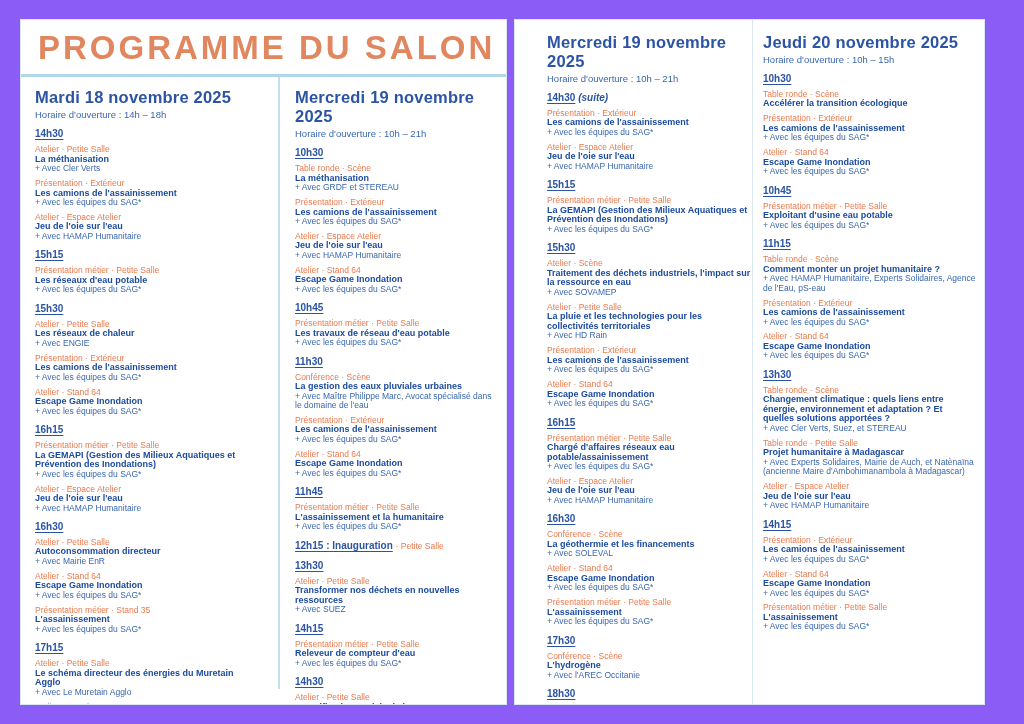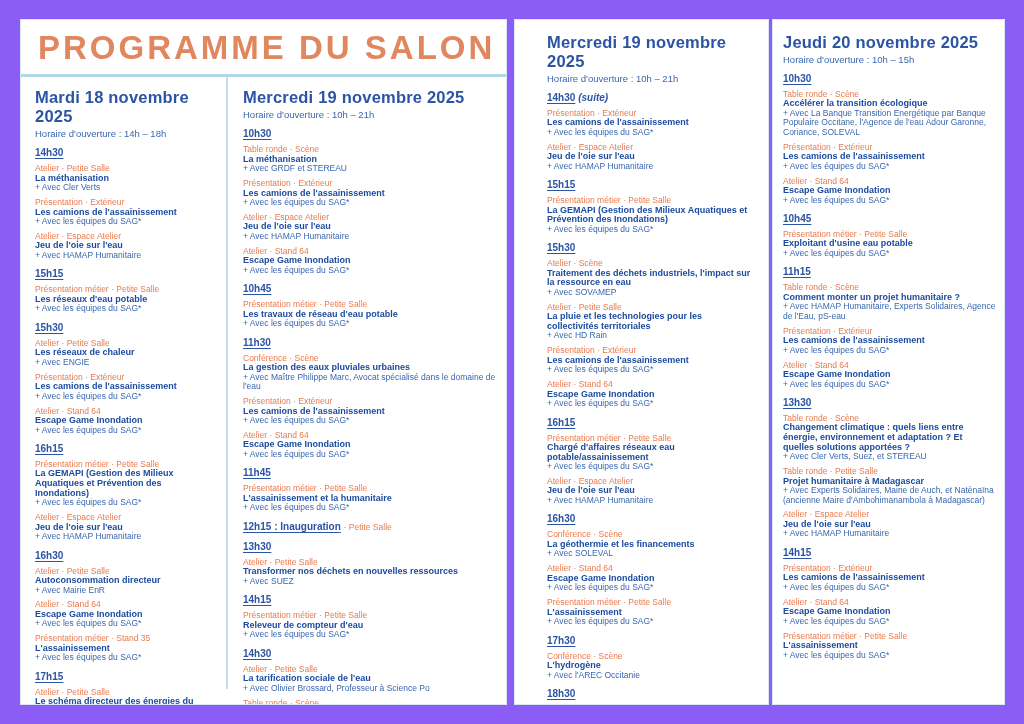--- a/index.html
+++ b/index.html
@@ -2,28 +2,28 @@
 <html><head>
 <meta charset="utf-8">
 <style>
   html,body{margin:0;padding:0;background:#a8d2e7;}
   .page{position:relative;width:1024px;height:724px;background:#8b5cf6;
         font-family:"Liberation Sans",sans-serif;overflow:hidden;}
   .card{position:absolute;top:19px;height:686px;background:#ffffff;
         border:1px solid #d8e9f3;box-sizing:border-box;overflow:hidden;}
   #card-main{left:20px;width:487px;}
   #card-2{left:514px;width:255px;}
-  #card-3{left:772px;width:233px;}
+  #card-3{left:752px;width:233px;}
   .main-title{color:#e1875f;font-weight:bold;font-size:33px;letter-spacing:3px;
               padding:10px 0 8px 17px;line-height:1.1;white-space:nowrap;}
   .title-rule{height:0;border-top:3px solid #b3d7ea;}
   .two-cols{display:flex;height:612px;}
   .vdiv{width:2px;background:#c3e0ef;flex:none;}
   .col{box-sizing:border-box;}
-  #col-0{width:205px;padding:11px 26px 0 14px;}
+  #col-0{width:257px;padding:11px 26px 0 14px;}
   #col-1{flex:1;padding:11px 10px 0 15px;}
   #col-2{height:100%;padding:13px 12px 0 32px;}
   #col-3{height:100%;padding:13px 8px 0 10px;}
   .day{font-size:16.5px;font-weight:bold;color:#2b54a4;line-height:1.15;letter-spacing:.2px;}
   .hours{font-size:9.5px;color:#3a67b0;margin:2px 0 4px;}
   .time{font-size:10px;font-weight:bold;color:#2b54a4;margin:8px 0 6px;line-height:11px;}
   .time .t{text-decoration:underline;text-underline-offset:1.5px;}
   .time .note{font-weight:bold;font-style:italic;text-align:center;}
   .time .icat{color:#e87a4e;font-weight:normal;font-size:8.5px;}
   .event{margin-bottom:5.5px;}
@@ -274,21 +274,20 @@
       </div>
   </div>
   <div class="card" id="card-3">
     <div class="col" id="col-3">
         <div class="day">Jeudi 20 novembre 2025</div>
         <div class="hours">Horaire d'ouverture : 10h – 15h</div>
         <div class="time"><span class="t">10h30</span></div>
         <div class="event">
           <div class="cat">Table ronde · Scène</div>
           <div class="etitle">Accélérer la transition écologique</div>
-          <div class="ewith">+ Avec La Banque Transition Energétique par Banque Populaire Occitane, l'Agence de l'eau Adour Garonne, Coriance, SOLEVAL</div>
         </div>
         <div class="event">
           <div class="cat">Présentation · Extérieur</div>
           <div class="etitle">Les camions de l'assainissement</div>
           <div class="ewith">+ Avec les équipes du SAG*</div>
         </div>
         <div class="event">
           <div class="cat">Atelier · Stand 64</div>
           <div class="etitle">Escape Game Inondation</div>
           <div class="ewith">+ Avec les équipes du SAG*</div>

